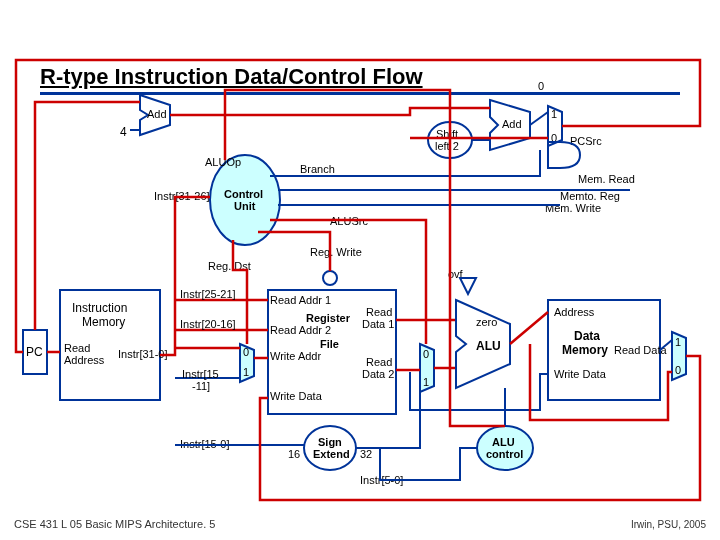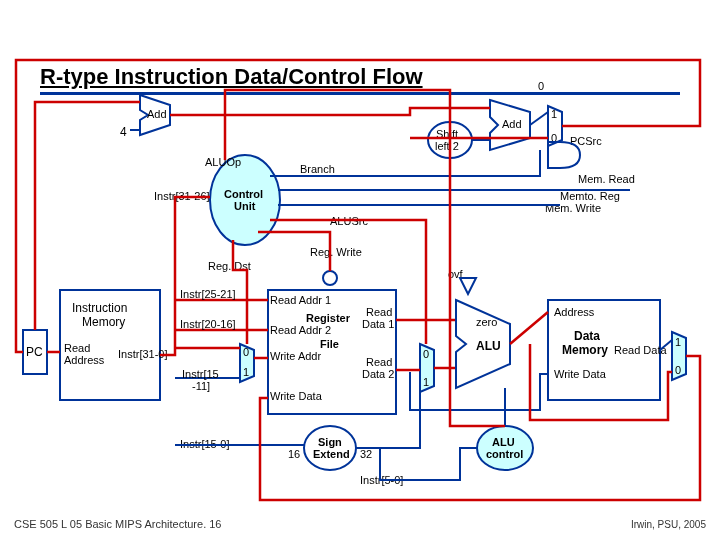--- a/index.html
+++ b/index.html
@@ -44,21 +44,21 @@
   .small-label { font-size: 11px; fill: #000; }
   .block-stroke { stroke: #003399; fill: none; stroke-width: 2; }
   .thin-wire { stroke: #003399; fill: none; stroke-width: 2; }
   .red-wire { stroke: #cc0000; fill: none; stroke-width: 2.5; }
   .control-fill { fill: #ccffff; stroke: #003399; stroke-width: 2; }
 </style>
 </head>
 <body>
 
 <div class="title">R-type Instruction Data/Control Flow</div>
-<div class="footer-left">CSE 505  L 05 Basic MIPS Architecture. 16</div>
+<div class="footer-left">CSE 431  L 05 Basic MIPS Architecture. 5</div>
 <div class="footer-right">Irwin, PSU, 2005</div>
 
 <svg width="720" height="540">
 
   <rect x="23" y="330" width="24" height="44" class="block-stroke"></rect>
   <text x="26" y="356" class="blk-label">PC</text>
 
   <rect x="60" y="290" width="100" height="110" class="block-stroke"></rect>
   <text x="72" y="312" class="blk-label">Instruction</text>
   <text x="82" y="326" class="blk-label">Memory</text>

